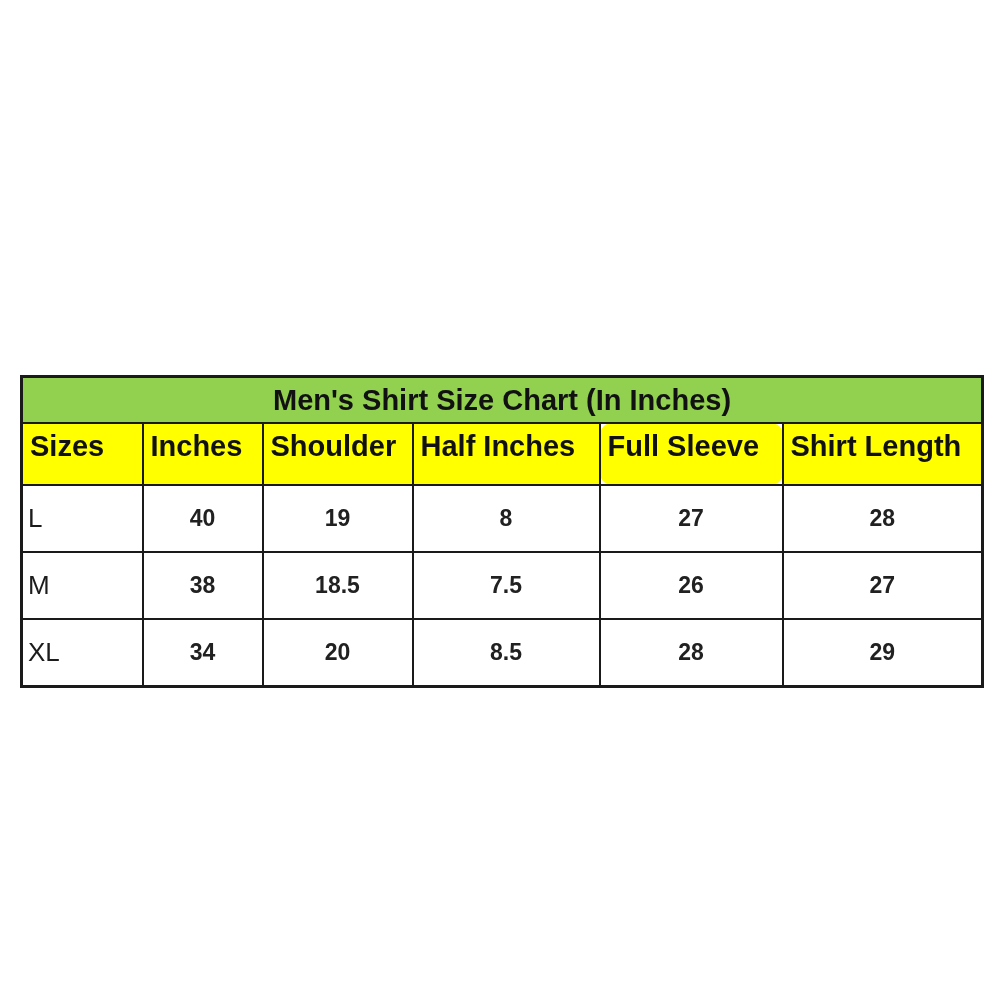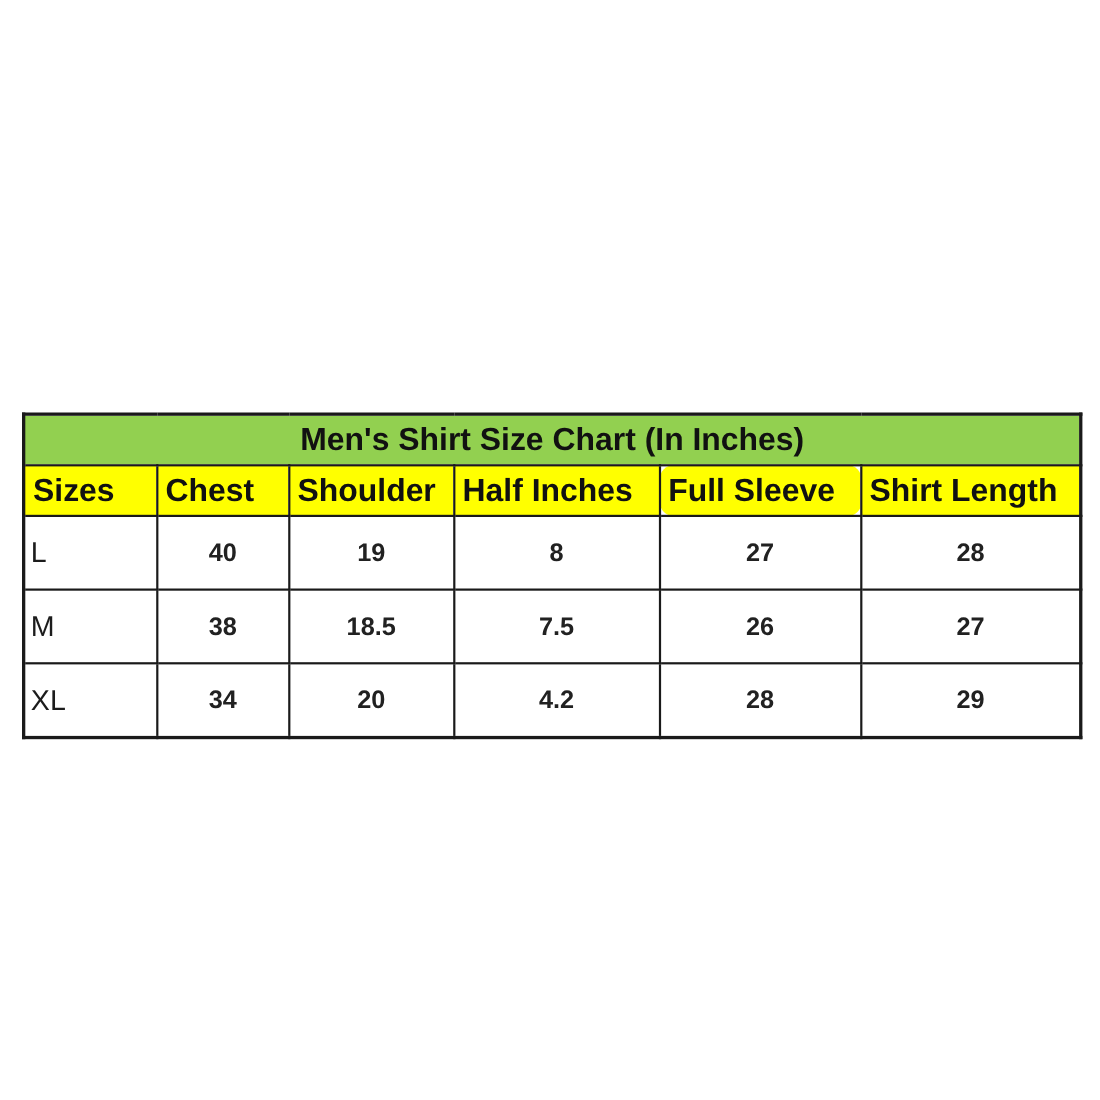--- a/index.html
+++ b/index.html
@@ -50,21 +50,21 @@
     color: #111111;
     padding: 0;
   }
   th.col-header {
     height: 44px;
     text-align: left;
     vertical-align: middle;
     font-size: 29px;
     font-weight: bold;
     color: #111111;
-    padding: 0 0 0 7px;
+    padding: 0 0 16px 7px;
   }
   td.size-cell {
     height: 33px;
     text-align: left;
     vertical-align: middle;
     font-size: 26px;
     font-weight: normal;
     color: #1c1c1c;
     padding: 0 0 0 5px;
   }
@@ -90,21 +90,21 @@
         <col class="c3">
         <col class="c4">
         <col class="c5">
     </colgroup>
     <thead>
       <tr>
         <th class="title-cell" colspan="6" style="background: rgb(146, 208, 80);">Men's Shirt Size Chart (In Inches)</th>
       </tr>
       <tr id="header-row">
           <th class="col-header" style="background: rgb(255, 255, 0);">Sizes</th>
-          <th class="col-header" style="background: rgb(255, 255, 0);">Chest</th>
+          <th class="col-header" style="background: rgb(255, 255, 0);">Inches</th>
           <th class="col-header" style="background: rgb(255, 255, 0);">Shoulder</th>
           <th class="col-header" style="background: rgb(255, 255, 0);">Half Inches</th>
           <th class="col-header" style="background: rgb(255, 255, 0); border-radius: 12px;">Full Sleeve</th>
           <th class="col-header" style="background: rgb(255, 255, 0);">Shirt Length</th>
         </tr>
     </thead>
     <tbody id="table-body">
         <tr>
           <td class="size-cell">L</td>
           <td class="value-cell">40</td>
@@ -118,19 +118,19 @@
           <td class="value-cell">38</td>
           <td class="value-cell">18.5</td>
           <td class="value-cell">7.5</td>
           <td class="value-cell">26</td>
           <td class="value-cell">27</td>
         </tr>
         <tr>
           <td class="size-cell">XL</td>
           <td class="value-cell">34</td>
           <td class="value-cell">20</td>
-          <td class="value-cell">4.2</td>
+          <td class="value-cell">8.5</td>
           <td class="value-cell">28</td>
           <td class="value-cell">29</td>
         </tr>
       </tbody>
   </table>
 </div>
 
 </body></html>

